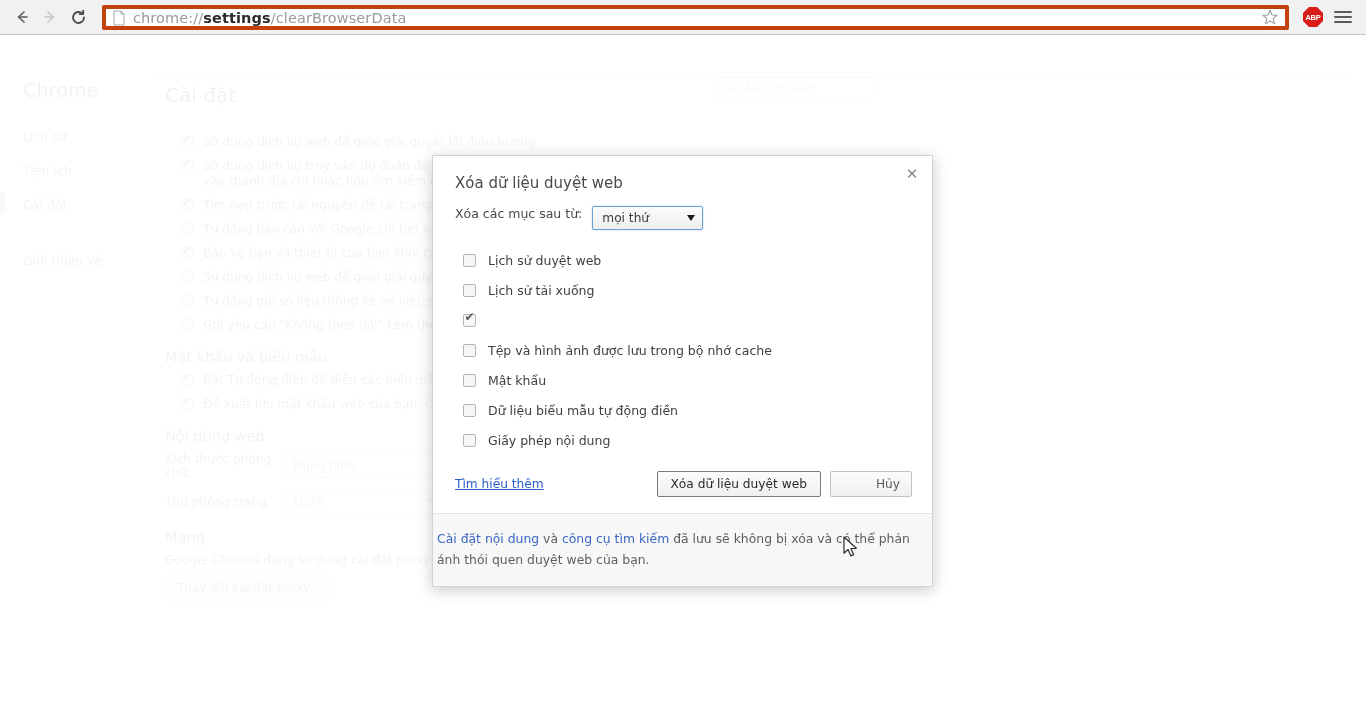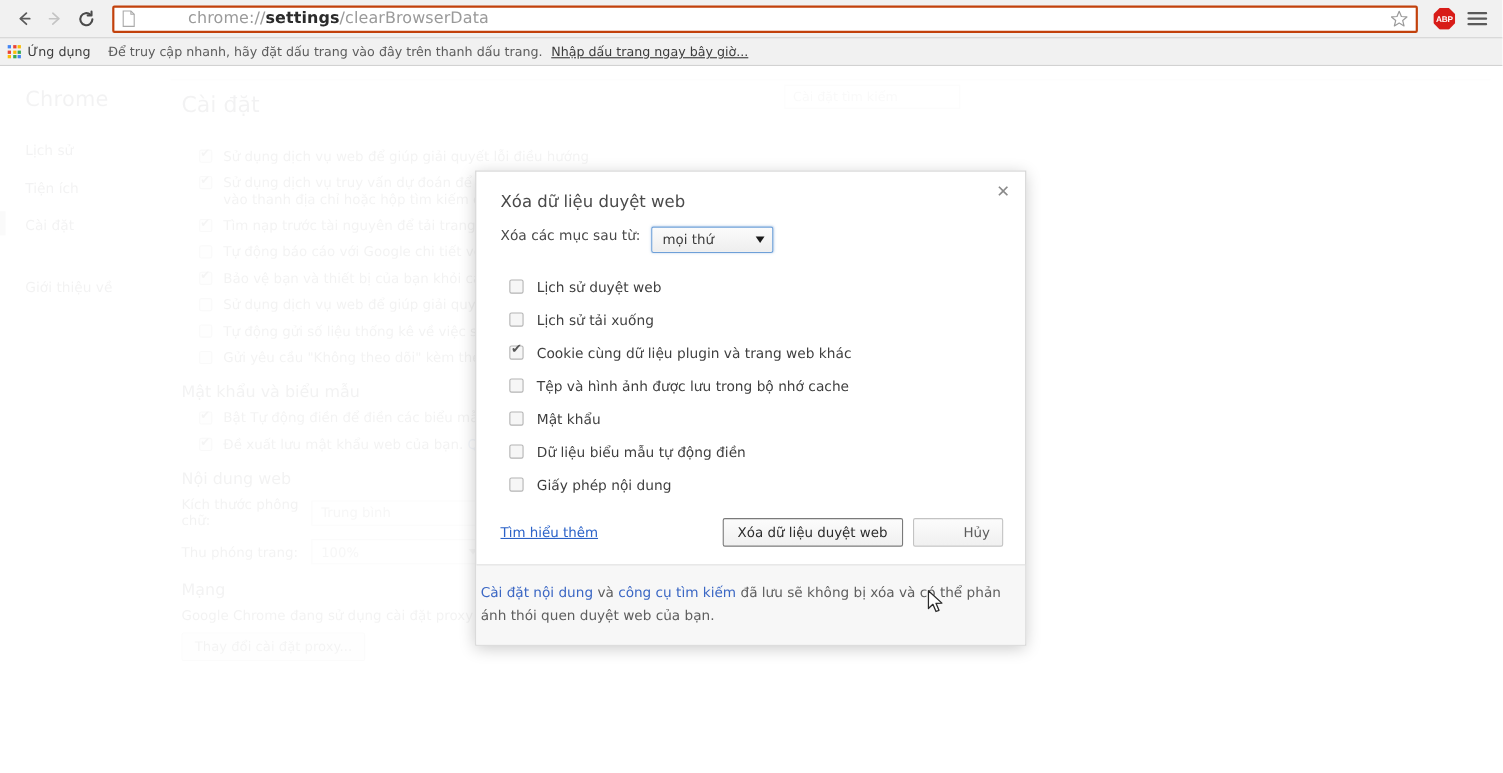--- a/index.html
+++ b/index.html
@@ -30,27 +30,26 @@
     flex: 0 0 auto;
   }
   .nav-btn.disabled { color: #c4c4c4; }
   .nav-btn svg { display: block; }
 
   .omnibox {
     flex: 1 1 auto;
     height: 25px;
     margin: 0 6px 0 10px;
     background: #ffffff;
-    border: 2px solid #c2410c;
+    border: 4px solid #c2410c;
     border-radius: 2px;
     display: flex;
-    align-items: center;
+    align-items: flex-end;
     padding: 0 6px;
     position: relative;
-    gap: 40px;
   }
   .page-icon { width: 14px; height: 16px; margin-right: 7px; flex:0 0 auto; }
   .omnibox-url {
     font-size: 14.5px;
     color: #9a9a9a;
     white-space: nowrap;
     overflow: hidden;
     letter-spacing: .1px;
   }
   .omnibox-url b { color: #2b2b2b; font-weight: 600; }
@@ -289,36 +288,20 @@
       <div class="abp-oct">ABP</div>
     </div>
 
     <div class="menu-btn">
       <span></span>
       <span></span>
       <span></span>
     </div>
   </div>
 
-  <div class="bookmark-bar">
-    <div class="apps-grid">
-      <i style="background:#4285f4"></i>
-        <i style="background:#ea4335"></i>
-        <i style="background:#fbbc05"></i>
-      <i style="background:#ea4335"></i>
-        <i style="background:#fbbc05"></i>
-        <i style="background:#34a853"></i>
-      <i style="background:#fbbc05"></i>
-        <i style="background:#34a853"></i>
-        <i style="background:#4285f4"></i>
-    </div>
-    <span class="bm-label">Ứng dụng</span>
-    <span class="bm-hint">Để truy cập nhanh, hãy đặt dấu trang vào đây trên thanh dấu trang.</span>
-    <span class="bm-link">Nhập dấu trang ngay bây giờ...</span>
-  </div>
 
   <div class="page-area">
     <div class="page-content">
 
       <div class="sidebar">
         <div class="side-title">Chrome</div>
         <div style="height:14px"></div>
         <div class="side-item"><span>Lịch sử</span></div>
         <div class="side-item"><span>Tiện ích</span></div>
         <div class="side-item sel"><span>Cài đặt</span></div>
@@ -425,21 +408,20 @@
         <div class="cb-item">
           <span class="cb-box"></span>
           <span class="cb-label">Lịch sử duyệt web</span>
         </div>
         <div class="cb-item">
           <span class="cb-box"></span>
           <span class="cb-label">Lịch sử tải xuống</span>
         </div>
         <div class="cb-item">
           <span class="cb-box on"></span>
-          <span class="cb-label">Cookie cùng dữ liệu plugin và trang web khác</span>
         </div>
         <div class="cb-item">
           <span class="cb-box"></span>
           <span class="cb-label">Tệp và hình ảnh được lưu trong bộ nhớ cache</span>
         </div>
         <div class="cb-item">
           <span class="cb-box"></span>
           <span class="cb-label">Mật khẩu</span>
         </div>
         <div class="cb-item">

